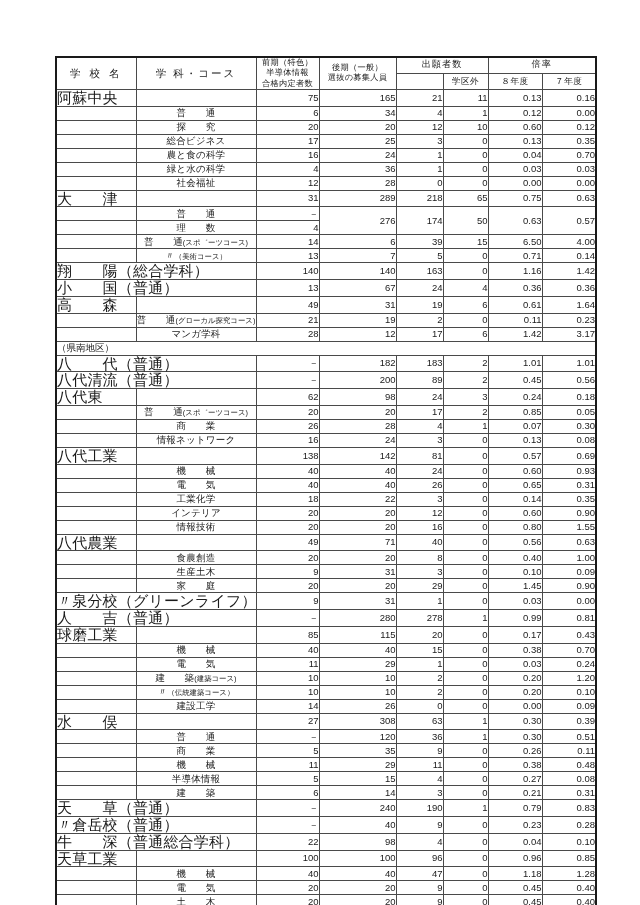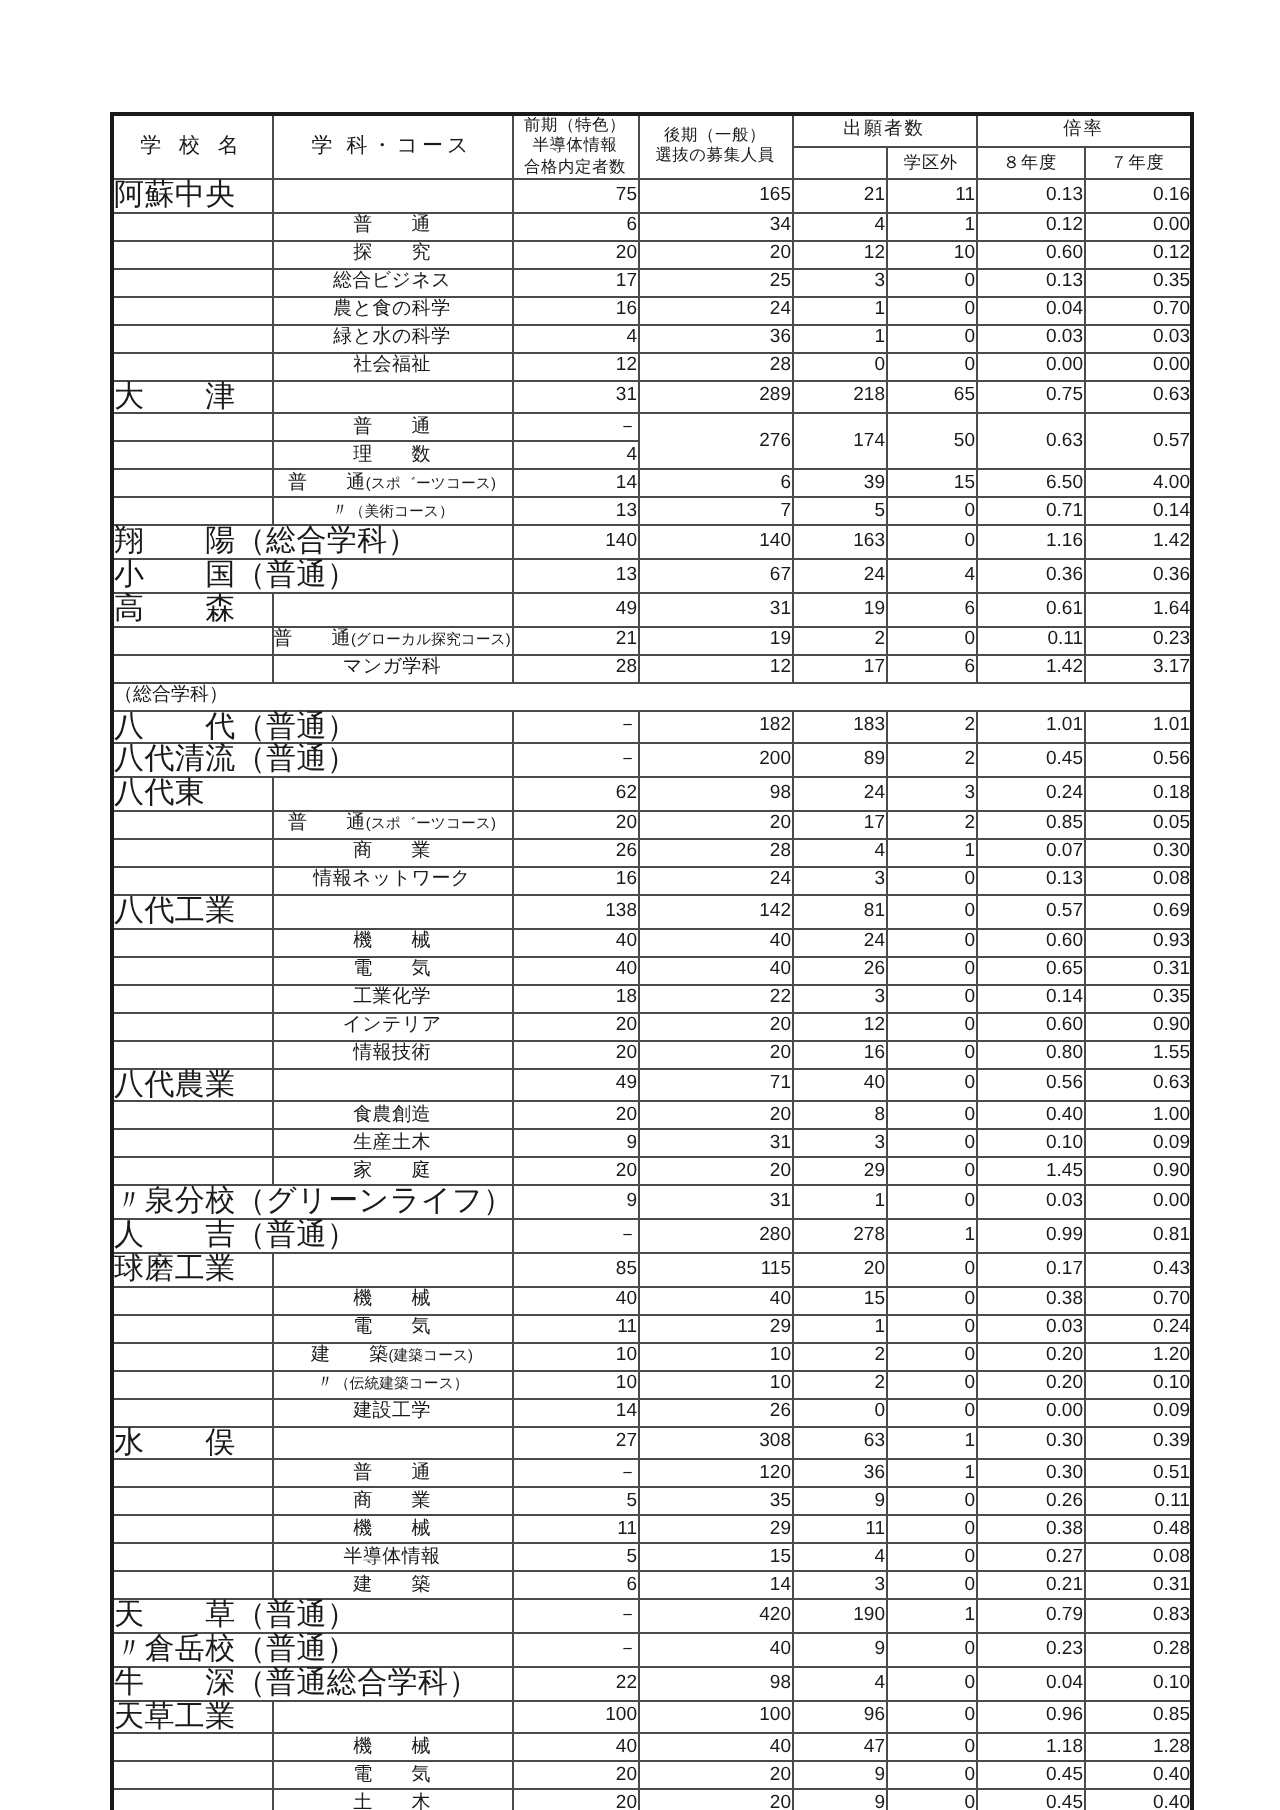--- a/index.html
+++ b/index.html
@@ -320,21 +320,21 @@
             <td class="school"></td>
             <td class="course">マンガ学科</td>
             <td class="num">28</td>
             <td class="num">12</td>
             <td class="num">17</td>
             <td class="num">6</td>
             <td class="num">1.42</td>
             <td class="num">3.17</td>
           </tr>
           <tr>
-            <td class="region" colspan="8">（総合学科）</td>
+            <td class="region" colspan="8">（県南地区）</td>
           </tr>
           <tr>
             <td class="school" colspan="2">八　　代（普通）</td>
             <td class="num">－</td>
             <td class="num">182</td>
             <td class="num">183</td>
             <td class="num">2</td>
             <td class="num">1.01</td>
             <td class="num">1.01</td>
           </tr>
@@ -621,21 +621,21 @@
             <td class="num">6</td>
             <td class="num">14</td>
             <td class="num">3</td>
             <td class="num">0</td>
             <td class="num">0.21</td>
             <td class="num">0.31</td>
           </tr>
           <tr>
             <td class="school" colspan="2">天　　草（普通）</td>
             <td class="num">－</td>
-            <td class="num">420</td>
+            <td class="num">240</td>
             <td class="num">190</td>
             <td class="num">1</td>
             <td class="num">0.79</td>
             <td class="num">0.83</td>
           </tr>
           <tr>
             <td class="school" colspan="2">〃倉岳校（普通）</td>
             <td class="num">－</td>
             <td class="num">40</td>
             <td class="num">9</td>

